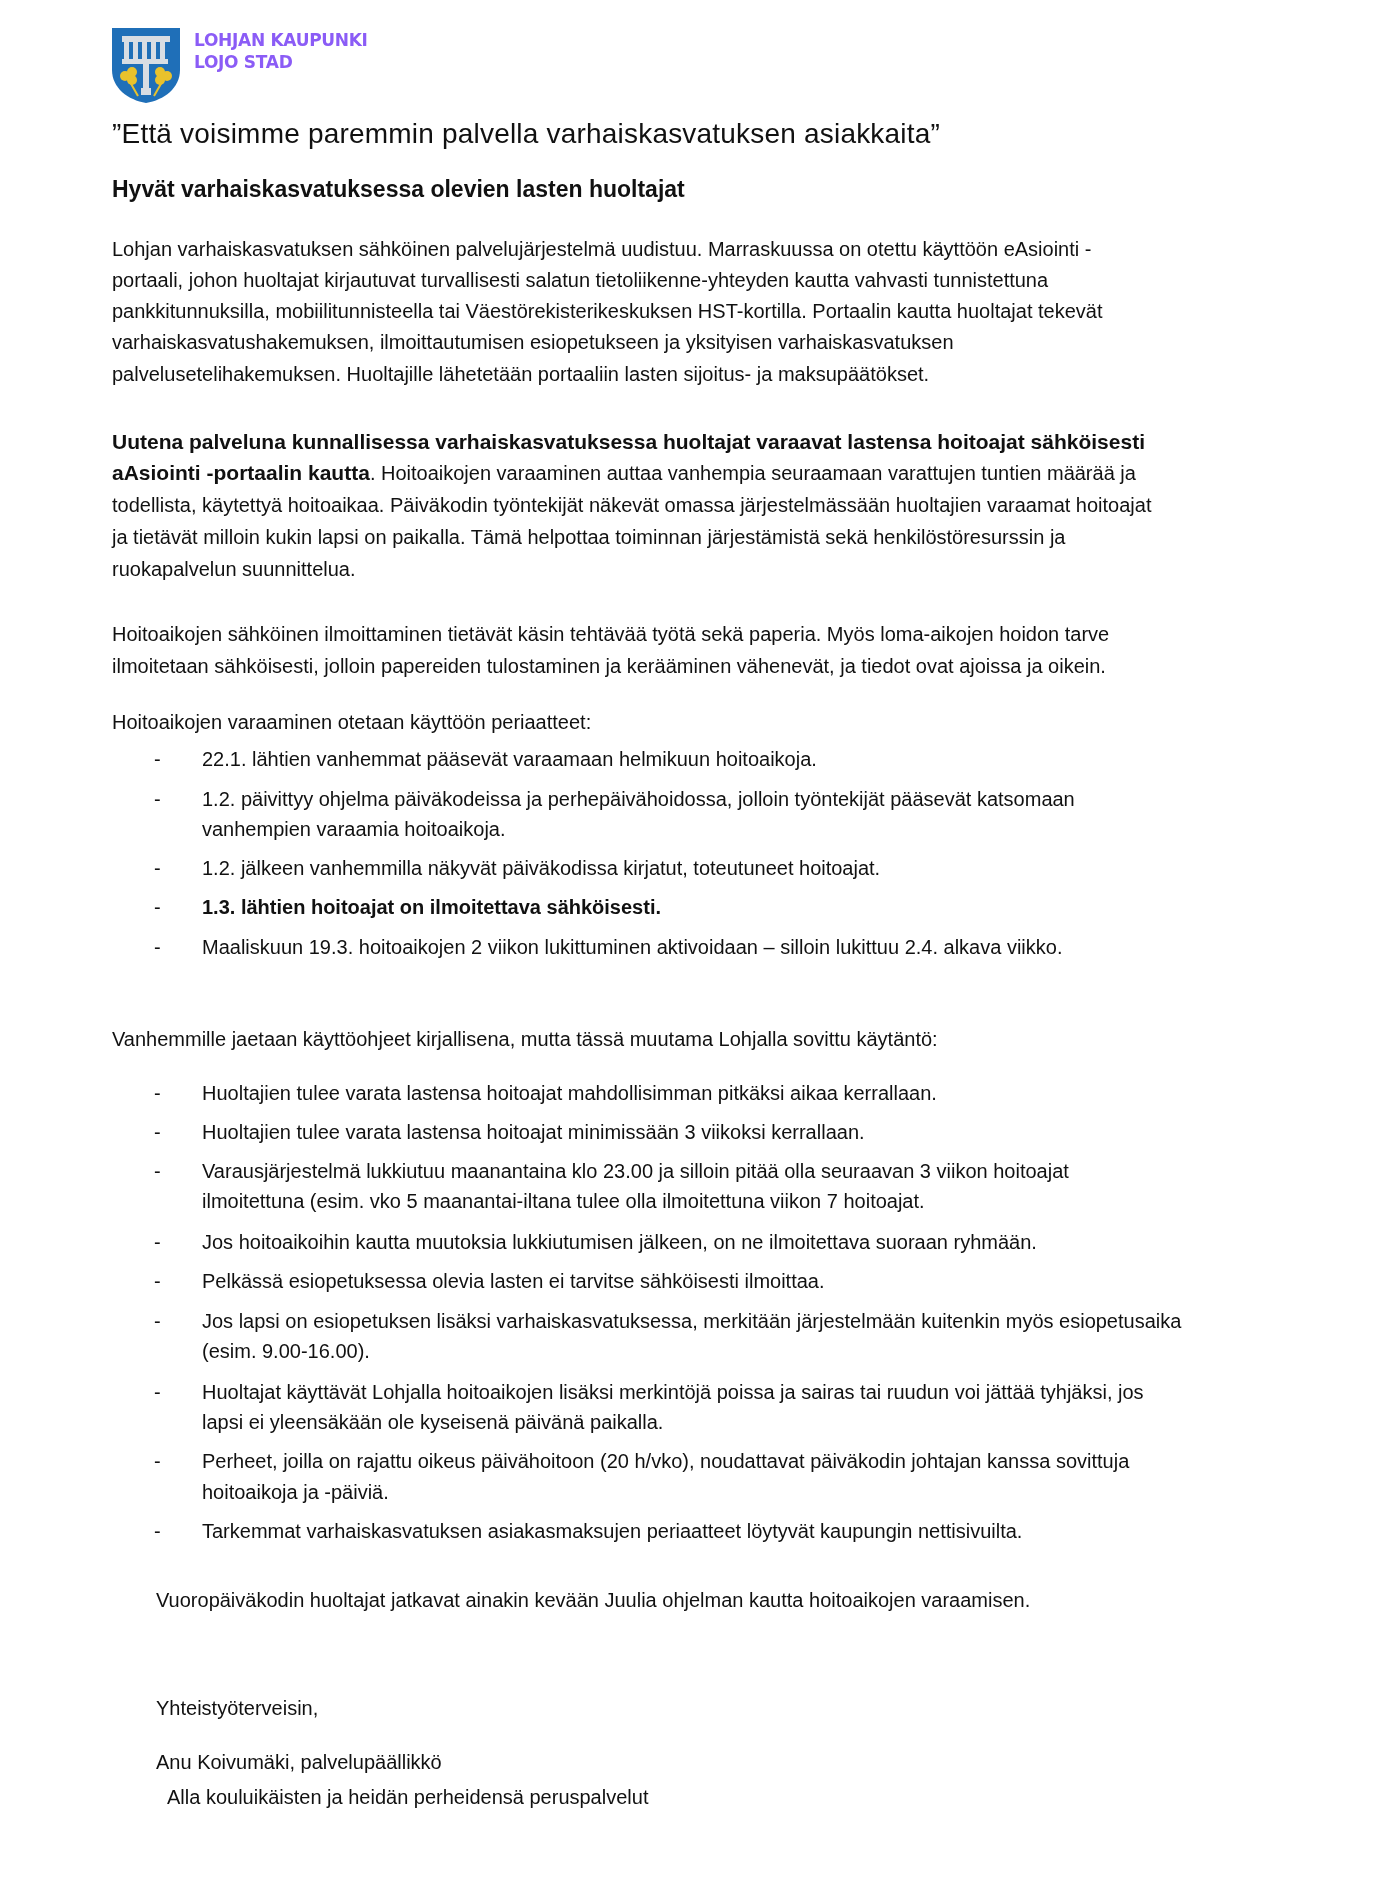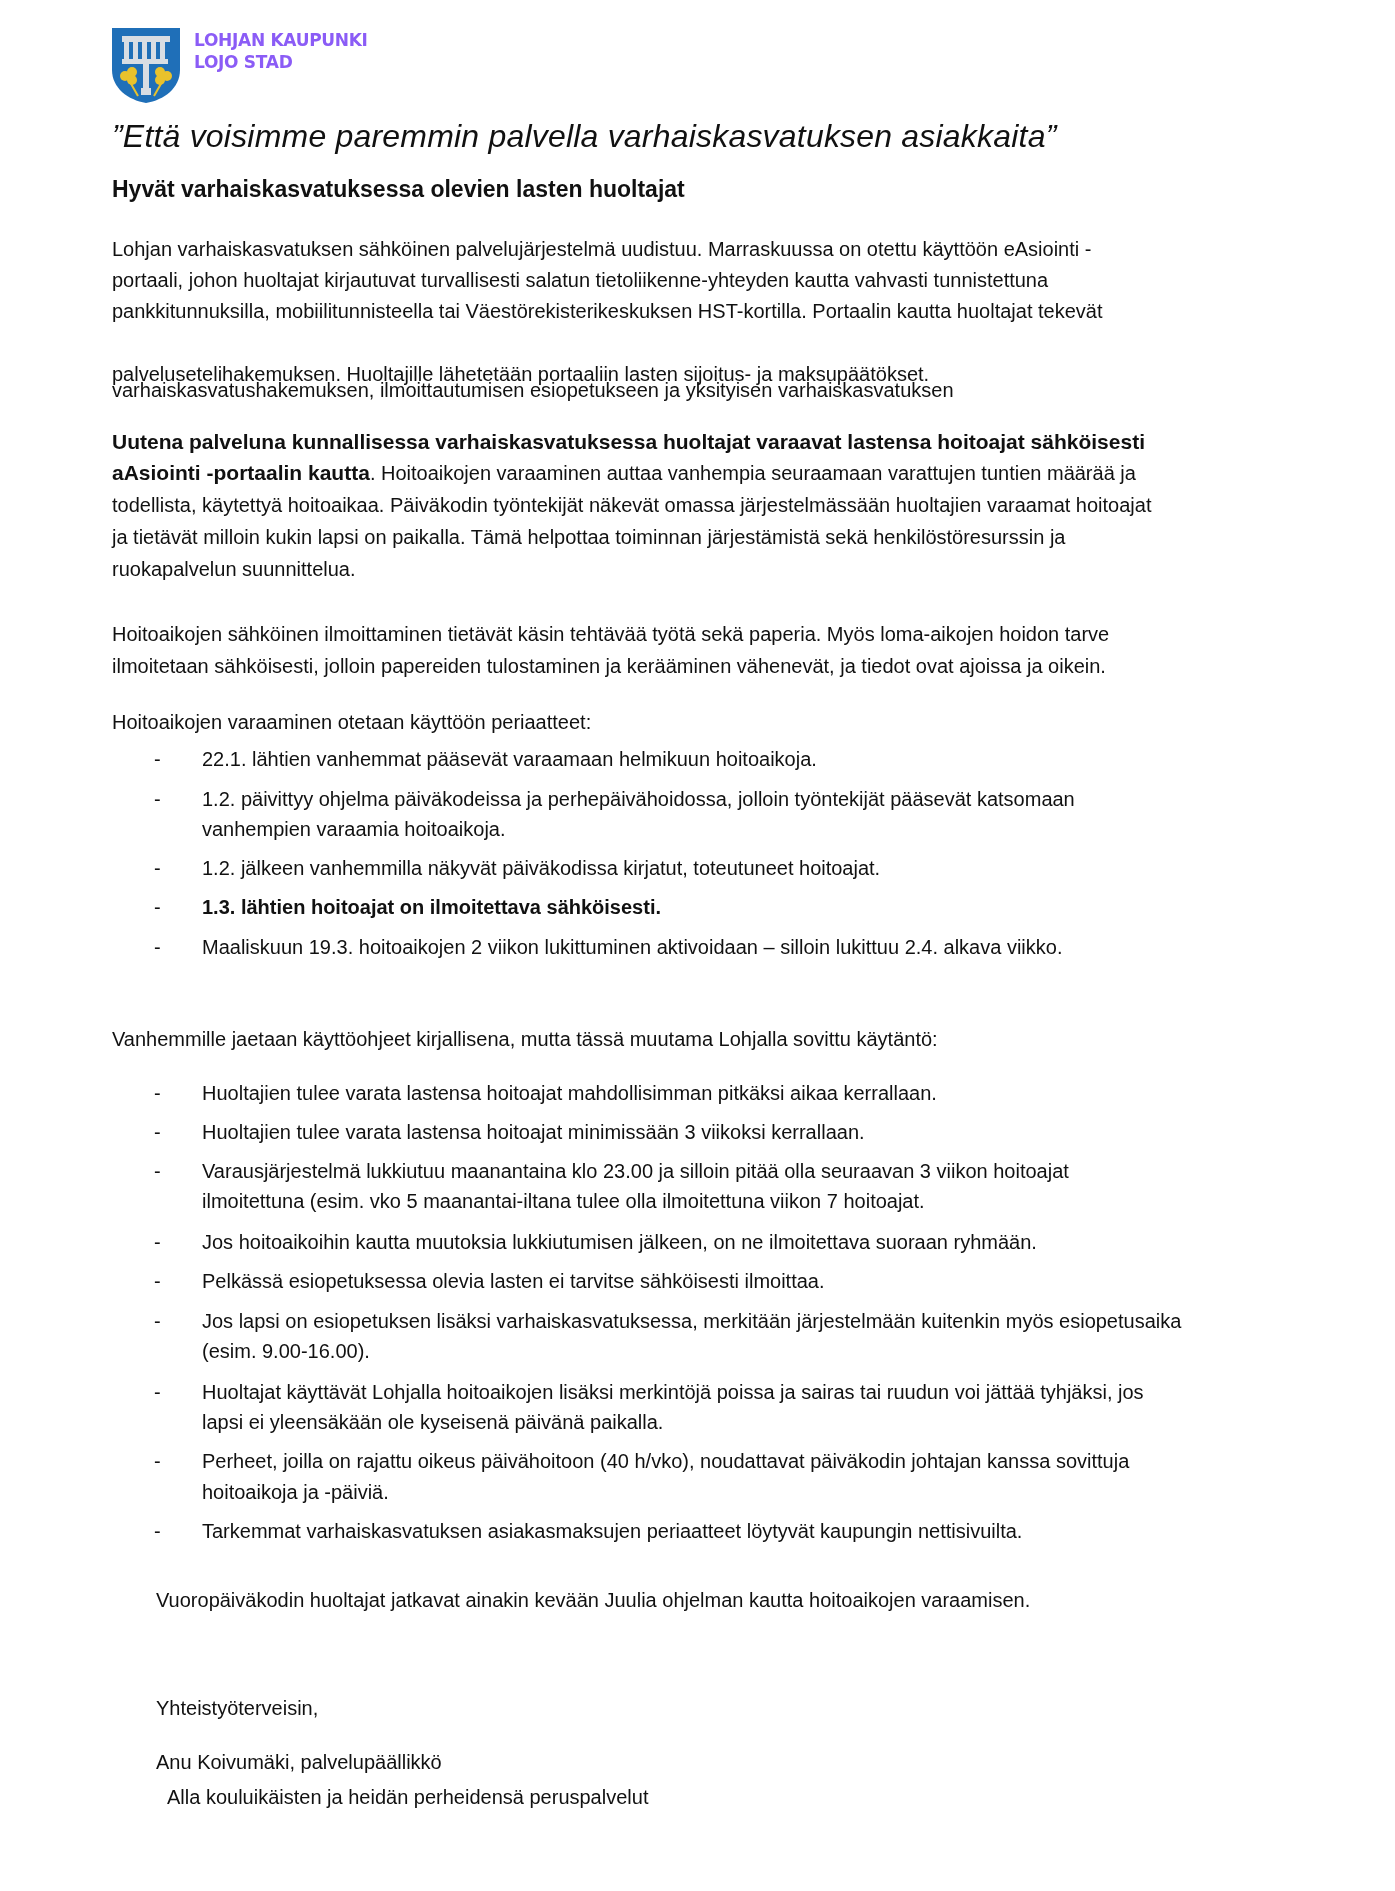--- a/index.html
+++ b/index.html
@@ -2,21 +2,21 @@
 <html><head>
 <meta charset="utf-8">
 <style>
   html, body { margin: 0; padding: 0; background: #ffffff; }
   body { width: 1395px; height: 1891px; position: relative; overflow: hidden;
          font-family: "Liberation Sans", sans-serif; color: #111111; }
   .abs { position: absolute; white-space: nowrap; }
   .logo { position: absolute; left: 110px; top: 26px; width: 72px; height: 78px; }
   .brand { position: absolute; left: 194px; font-family: "DejaVu Sans", sans-serif; font-weight: bold;
            color: #8b5cf6; font-size: 17px; letter-spacing: -0.3px; }
-  .quote { font-style: italic; font-size: 32px; left: 112px; top: 118px; letter-spacing: 0.2px; }
+  .quote { font-size: 28px; left: 112px; top: 118px; letter-spacing: 0.2px; }
   .heading { font-weight: bold; font-size: 23px; left: 112px; top: 176px; }
   .line { font-size: 20px; left: 112px; line-height: 24px; }
   .line b { font-weight: bold; font-size: 21px; }
   .dash { font-size: 20px; left: 154px; }
   .btxt { font-size: 20px; left: 202px; }
   .ind { left: 156px; font-size: 20px; }
 </style>
 </head>
 <body>
 
@@ -47,21 +47,21 @@
 <div class="brand abs" style="top:30px;">LOHJAN KAUPUNKI</div>
 <div class="brand abs" style="top:52px;">LOJO STAD</div>
 
 <div class="abs quote">”Että voisimme paremmin palvella varhaiskasvatuksen asiakkaita”</div>
 <div class="abs heading">Hyvät varhaiskasvatuksessa olevien lasten huoltajat</div>
 
 <div>
   <div class="abs line" style="top:237px;">Lohjan varhaiskasvatuksen sähköinen palvelujärjestelmä uudistuu. Marraskuussa on otettu käyttöön eAsiointi -</div>
   <div class="abs line" style="top:268px;">portaali, johon huoltajat kirjautuvat turvallisesti salatun tietoliikenne-yhteyden kautta vahvasti tunnistettuna</div>
   <div class="abs line" style="top:299px;">pankkitunnuksilla, mobiilitunnisteella tai Väestörekisterikeskuksen HST-kortilla. Portaalin kautta huoltajat tekevät</div>
-  <div class="abs line" style="top:330px;margin-top:48px;">varhaiskasvatushakemuksen, ilmoittautumisen esiopetukseen ja yksityisen varhaiskasvatuksen</div>
+  <div class="abs line" style="top:330px;">varhaiskasvatushakemuksen, ilmoittautumisen esiopetukseen ja yksityisen varhaiskasvatuksen</div>
   <div class="abs line" style="top:362px;">palvelusetelihakemuksen. Huoltajille lähetetään portaaliin lasten sijoitus- ja maksupäätökset.</div>
 </div>
 
 <div>
   <div class="abs line" style="top:430px;"><b>Uutena palveluna kunnallisessa varhaiskasvatuksessa huoltajat varaavat lastensa hoitoajat sähköisesti</b></div>
   <div class="abs line" style="top:461px;"><b>aAsiointi -portaalin kautta</b><span>. Hoitoaikojen varaaminen auttaa vanhempia seuraamaan varattujen tuntien määrää ja</span></div>
   <div class="abs line" style="top:493px;">todellista, käytettyä hoitoaikaa. Päiväkodin työntekijät näkevät omassa järjestelmässään huoltajien varaamat hoitoajat</div>
   <div class="abs line" style="top:525px;">ja tietävät milloin kukin lapsi on paikalla. Tämä helpottaa toiminnan järjestämistä sekä henkilöstöresurssin ja</div>
   <div class="abs line" style="top:557px;">ruokapalvelun suunnittelua.</div>
 </div>
@@ -126,21 +126,21 @@
     <div class="abs btxt" style="top:1310px;">Jos lapsi on esiopetuksen lisäksi varhaiskasvatuksessa, merkitään järjestelmään kuitenkin myös esiopetusaika</div>
     <div class="abs btxt" style="top:1340px;">(esim. 9.00-16.00).</div>
   </div>
   <div>
     <div class="abs dash" style="top:1381px;">-</div>
     <div class="abs btxt" style="top:1381px;">Huoltajat käyttävät Lohjalla hoitoaikojen lisäksi merkintöjä poissa ja sairas tai ruudun voi jättää tyhjäksi, jos</div>
     <div class="abs btxt" style="top:1411px;">lapsi ei yleensäkään ole kyseisenä päivänä paikalla.</div>
   </div>
   <div>
     <div class="abs dash" style="top:1450px;">-</div>
-    <div class="abs btxt" style="top:1450px;">Perheet, joilla on rajattu oikeus päivähoitoon (40 h/vko), noudattavat päiväkodin johtajan kanssa sovittuja</div>
+    <div class="abs btxt" style="top:1450px;">Perheet, joilla on rajattu oikeus päivähoitoon (20 h/vko), noudattavat päiväkodin johtajan kanssa sovittuja</div>
     <div class="abs btxt" style="top:1481px;">hoitoaikoja ja -päiviä.</div>
   </div>
   <div>
     <div class="abs dash" style="top:1520px;">-</div>
     <div class="abs btxt" style="top:1520px;">Tarkemmat varhaiskasvatuksen asiakasmaksujen periaatteet löytyvät kaupungin nettisivuilta.</div>
   </div>
 </div>
 
 <div class="abs ind" style="top:1589px;">Vuoropäiväkodin huoltajat jatkavat ainakin kevään Juulia ohjelman kautta hoitoaikojen varaamisen.</div>
 

